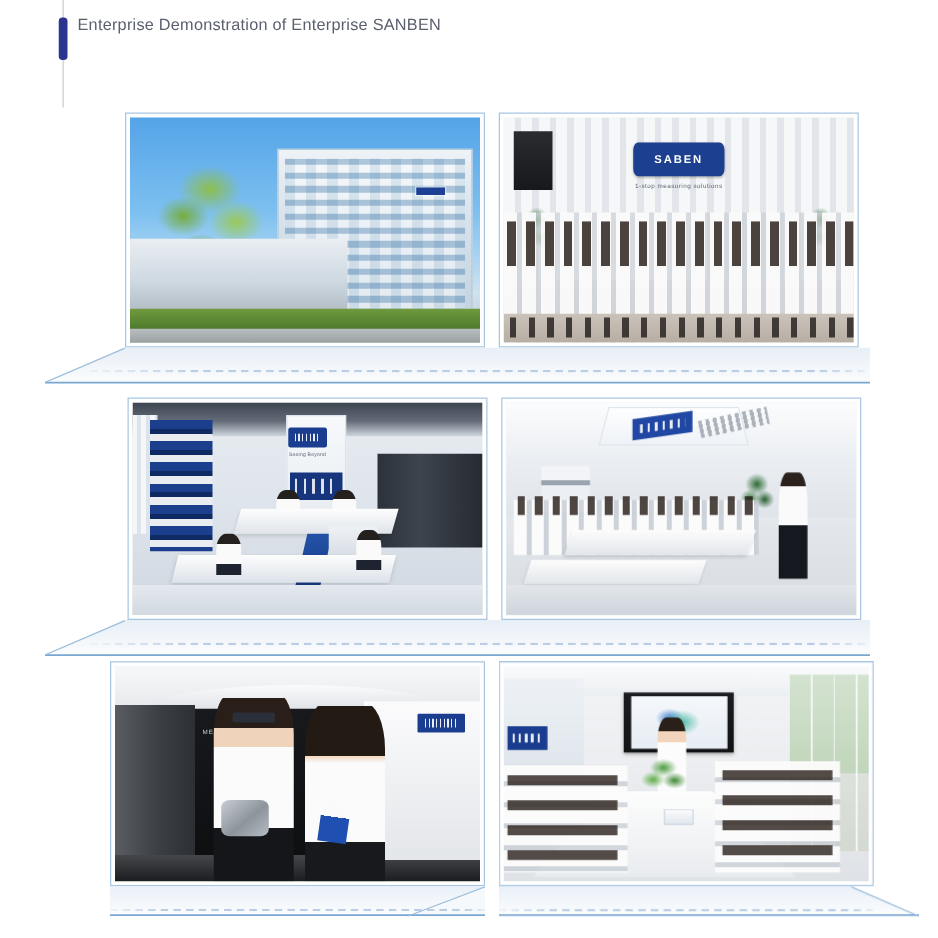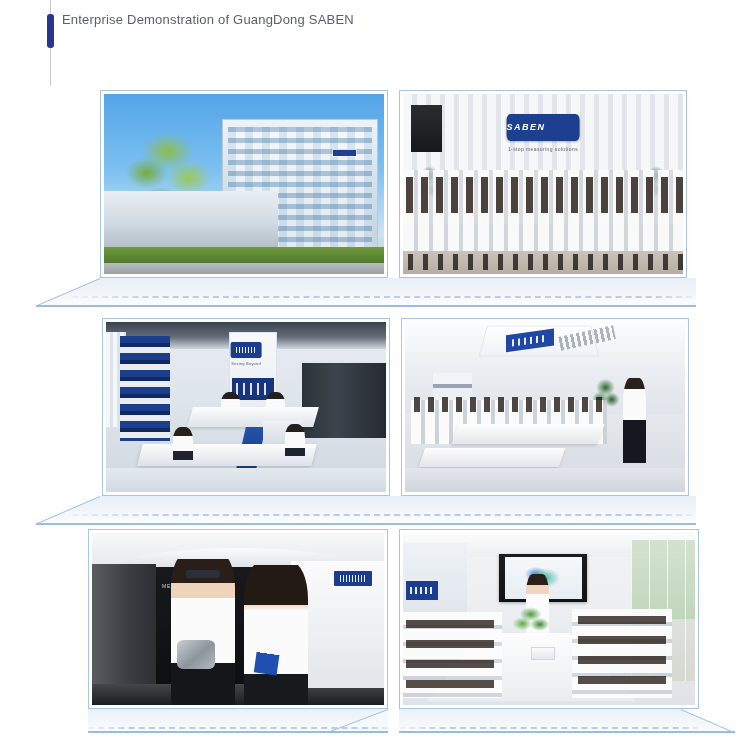--- a/index.html
+++ b/index.html
@@ -109,23 +109,22 @@
   }
   .p-group .tv{
     position:absolute;left:3%;top:6%;width:11%;height:26%;
     background:linear-gradient(180deg,#2a2c30,#17181b);
   }
   .p-group .logo{
     position:absolute;left:50%;top:11%;transform:translateX(-50%);
     width:26%;height:15%;
     background:#1d3f8f;
     border-radius:4px/22%;
-    display:flex;align-items:center;
+    display:flex;align-items:center;justify-content:center;
     box-shadow:0 1px 2px rgba(0,0,0,.25);
-    font-style:italic;
   }
   .p-group .logo span{
     color:#fff;font-size:9px;font-weight:bold;letter-spacing:1.5px;
   }
   .p-group .tag{
     position:absolute;left:50%;top:29%;transform:translateX(-50%);
     font-size:5px;color:#5b6472;letter-spacing:.4px;white-space:nowrap;
   }
   .p-group .plantL,.p-group .plantR{
     position:absolute;top:38%;width:11%;height:26%;
@@ -454,21 +453,21 @@
 </style>
 </head>
 <body>
 
 <div class="page">
 
   <div class="header">
     <div class="header-vline"></div>
     <div class="header-bar"></div>
     <div class="header-texts">
-      <div class="title-en">Enterprise Demonstration of GuangDong SABEN</div>
+      <div class="title-en">Enterprise Demonstration of Enterprise SANBEN</div>
     </div>
   </div>
 
   <div class="frame" style="left:100px;top:90px;width:288px;height:188px;">
     <div class="photo p-building">
       <div class="tree1"></div>
       <div class="bld">
         <div class="sign"></div>
       </div>
       <div class="lowbld"></div>

